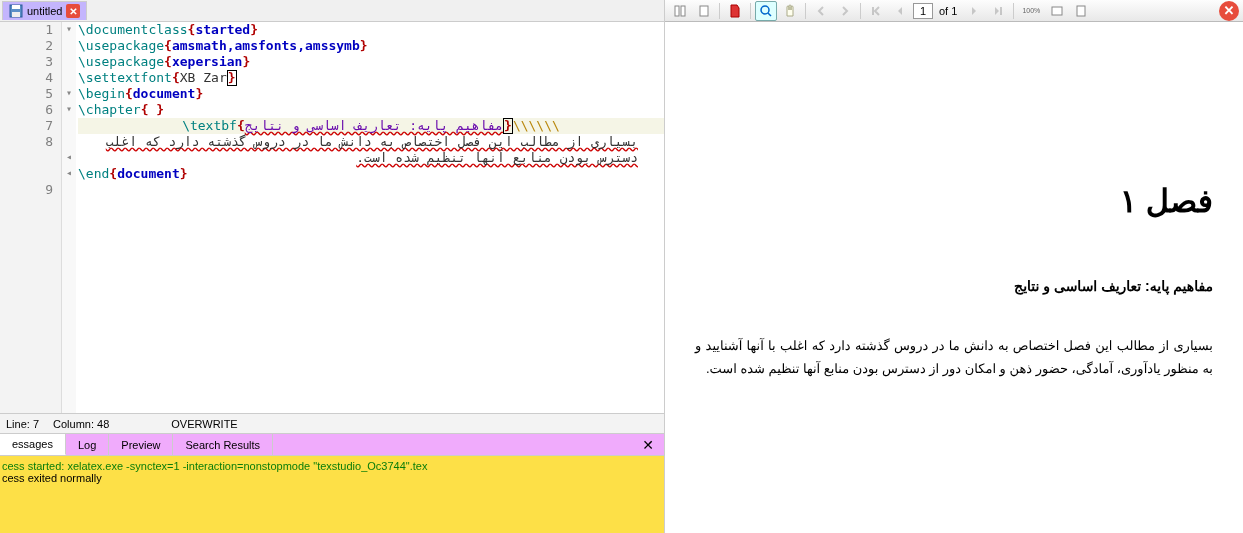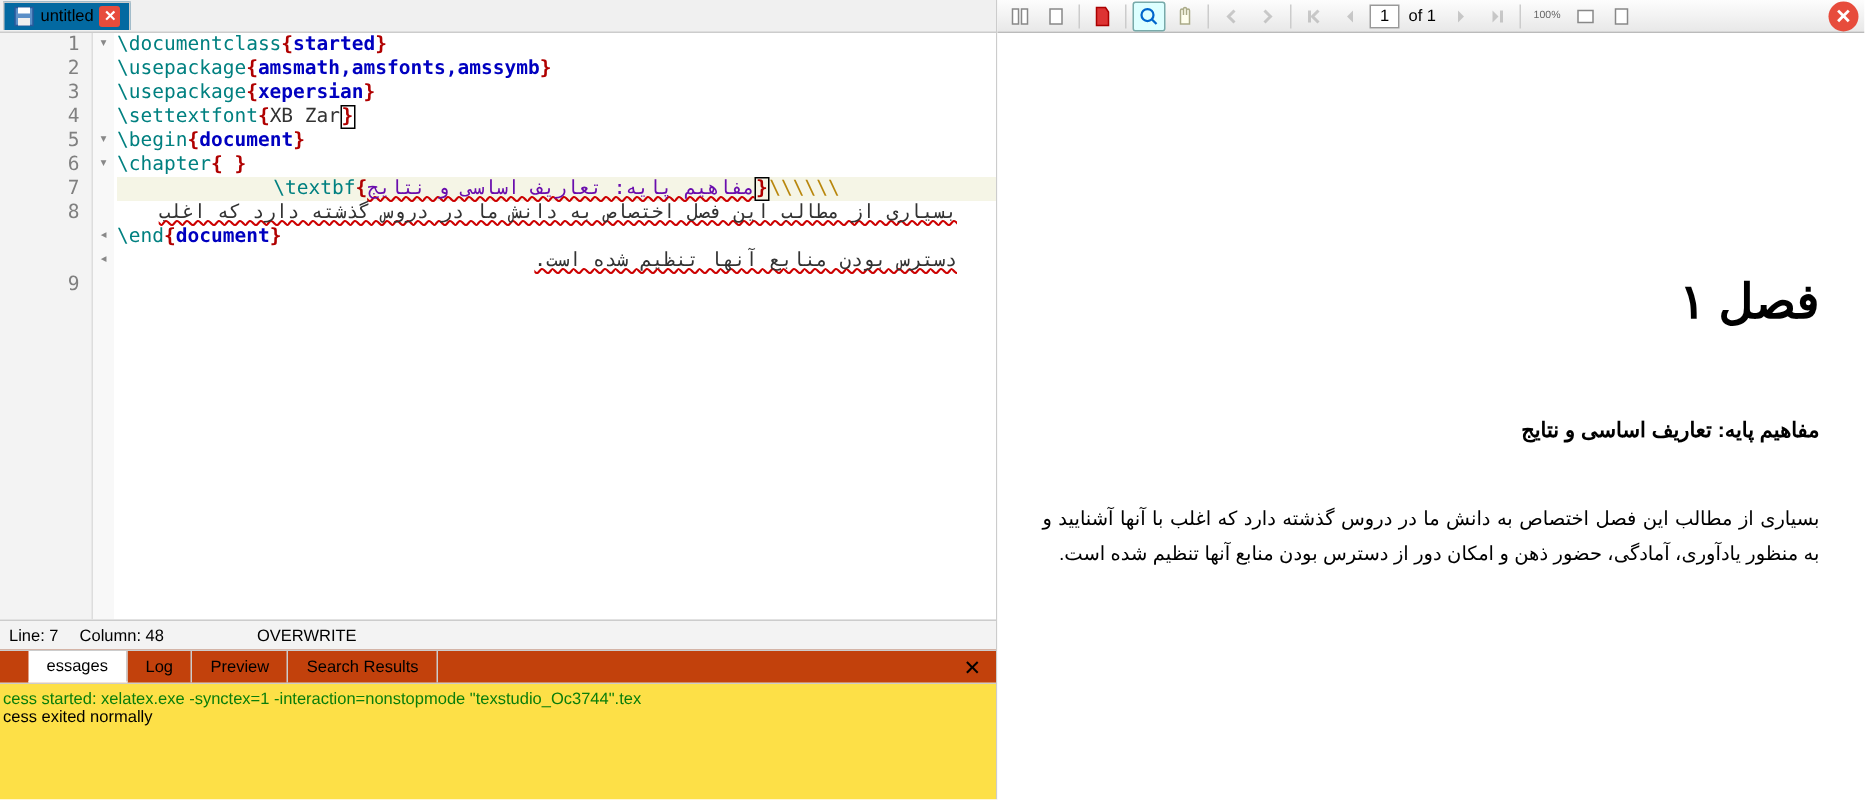--- a/index.html
+++ b/index.html
@@ -2,21 +2,21 @@
 <html><head>
 <meta charset="utf-8">
 <style>
 * { margin: 0; padding: 0; box-sizing: border-box; }
 body { font-family: Tahoma, sans-serif; font-size: 12px; background: #fff; overflow: hidden; }
 .app { display: flex; width: 1243px; height: 533px; }
 .left-pane { width: 665px; display: flex; flex-direction: column; border-right: 1px solid #ccc; }
 .right-pane { flex: 1; display: flex; flex-direction: column; background: #fff; }
 
 .tab-bar { height: 22px; background: #f0f0f0; display: flex; align-items: center; border-bottom: 1px solid #ccc; padding-left: 2px; }
-.tab { display: flex; align-items: center; gap: 4px; padding: 2px 6px; background: #0369a1; border: 1px solid #ccc; border-bottom: none; font-size: 11px; }
+.tab { display: flex; align-items: center; gap: 4px; padding: 2px 6px; background: #c4b5fd; border: 1px solid #ccc; border-bottom: none; font-size: 11px; }
 .tab-icon { width: 14px; height: 14px; display: inline-flex; align-items: center; justify-content: center; }
 .close-x { width: 14px; height: 14px; background: #e74c3c; color: #fff; border-radius: 2px; font-size: 10px; display: inline-flex; align-items: center; justify-content: center; font-weight: bold; }
 
 .editor-area { flex: 1; display: flex; background: #fff; font-family: "Consolas", monospace; font-size: 13px; overflow: auto; }
 .gutter { width: 62px; background: #f3f3f3; text-align: right; padding-right: 8px; color: #808080; border-right: 1px solid #ddd; }
 .gutter .ln { height: 16px; line-height: 16px; }
 .fold-gutter { width: 14px; background: #f8f8f8; }
 .fold-gutter .fm { height: 16px; line-height: 14px; text-align: center; color: #888; font-size: 10px; cursor: pointer; }
 .code { flex: 1; padding-left: 2px; position: relative; }
 .code .line { height: 16px; line-height: 16px; white-space: pre; }
@@ -25,21 +25,21 @@
 .c-brace { color: #b00000; font-weight: bold; }
 .c-arg { color: #0000c0; font-weight: bold; }
 .c-arg2 { color: #6a0dad; }
 .c-key { color: #b8860b; }
 .c-text { color: #333; }
 .c-underline { text-decoration: underline wavy #c00; text-decoration-skip-ink: none; }
 .cursor-box { border: 1px solid #000; display: inline-block; line-height: 14px; }
 
 .status-bar { height: 20px; background: #f3f3f3; border-top: 1px solid #ccc; display: flex; align-items: center; font-size: 11px; gap: 14px; padding: 0 6px; }
 
-.bottom-tabs { display: flex; height: 22px; background: #c2410c; border-top: 1px solid #ccc; align-items: stretch; position: relative; padding-left: 19px; }
+.bottom-tabs { display: flex; height: 22px; background: #f0abfc; border-top: 1px solid #ccc; align-items: stretch; position: relative; }
 .bottom-tabs .btab { padding: 3px 12px; border-right: 1px solid #ccc; font-size: 11px; cursor: pointer; display: flex; align-items: center; }
 .bottom-tabs .btab.active { background: #fff; border-bottom: 1px solid #fff; }
 .bottom-tabs .closer { margin-left: auto; padding: 3px 10px; cursor: pointer; font-size: 14px; }
 
 .log-panel { flex: 0 0 78px; background: #fde047; border-top: 1px solid #ccc; padding: 4px 2px; font-size: 11px; overflow: auto; }
 .log-panel .lg1 { color: #0a7d0a; }
 .log-panel .lg2 { color: #000; margin-top: 0; }
 
 .pdf-toolbar { height: 22px; background: linear-gradient(#fdfdfd,#e8e8e8); border-bottom: 1px solid #bbb; display: flex; align-items: center; gap: 2px; padding: 0 4px; }
 .tb-btn { width: 22px; height: 20px; display: inline-flex; align-items: center; justify-content: center; border: 1px solid transparent; border-radius: 2px; cursor: pointer; }
@@ -106,22 +106,22 @@
       </div>
       <div class="code">
         <div class="line"><span class="c-cmd">\documentclass</span><span class="c-brace">{</span><span class="c-arg">started</span><span class="c-brace">}</span></div>
         <div class="line"><span class="c-cmd">\usepackage</span><span class="c-brace">{</span><span class="c-arg">amsmath,amsfonts,amssymb</span><span class="c-brace">}</span></div>
         <div class="line"><span class="c-cmd">\usepackage</span><span class="c-brace">{</span><span class="c-arg">xepersian</span><span class="c-brace">}</span></div>
         <div class="line"><span class="c-cmd">\settextfont</span><span class="c-brace">{</span><span class="c-text">XB Zar</span><span class="cursor-box c-brace">}</span></div>
         <div class="line"><span class="c-cmd">\begin</span><span class="c-brace">{</span><span class="c-arg">document</span><span class="c-brace">}</span></div>
         <div class="line"><span class="c-cmd">\chapter</span><span class="c-brace">{</span><span class="c-text"> </span><span class="c-brace">}</span></div>
         <div class="line hl"><span class="c-cmd">\textbf</span><span class="c-brace">{</span><span class="c-arg2 c-underline" dir="rtl">مفاهیم پایه: تعاریف اساسی و نتایج</span><span class="cursor-box c-brace">}</span><span class="c-key">\\\\\\</span></div>
         <div class="line" style="direction:rtl;text-align:right;padding-right:26px;"><span class="c-text c-underline">بسیاری از مطالب این فصل اختصاص به دانش ما در دروس گذشته دارد که اغلب</span></div>
+        <div class="line" style="direction:rtl;text-align:right;padding-right:26px;"><span class="c-text c-underline">دسترس بودن منابع آنها تنظیم شده است.</span></div>
         <div class="line"><span class="c-cmd">\end</span><span class="c-brace">{</span><span class="c-arg">document</span><span class="c-brace">}</span></div>
-        <div class="line" style="direction:rtl;text-align:right;padding-right:26px;"><span class="c-text c-underline">دسترس بودن منابع آنها تنظیم شده است.</span></div>
       </div>
     </div>
 
     <div class="status-bar">
       <span>Line: 7</span>
       <span>Column: 48</span>
       <span style="margin-left:48px;">OVERWRITE</span>
     </div>
 
     <div class="bottom-tabs">

